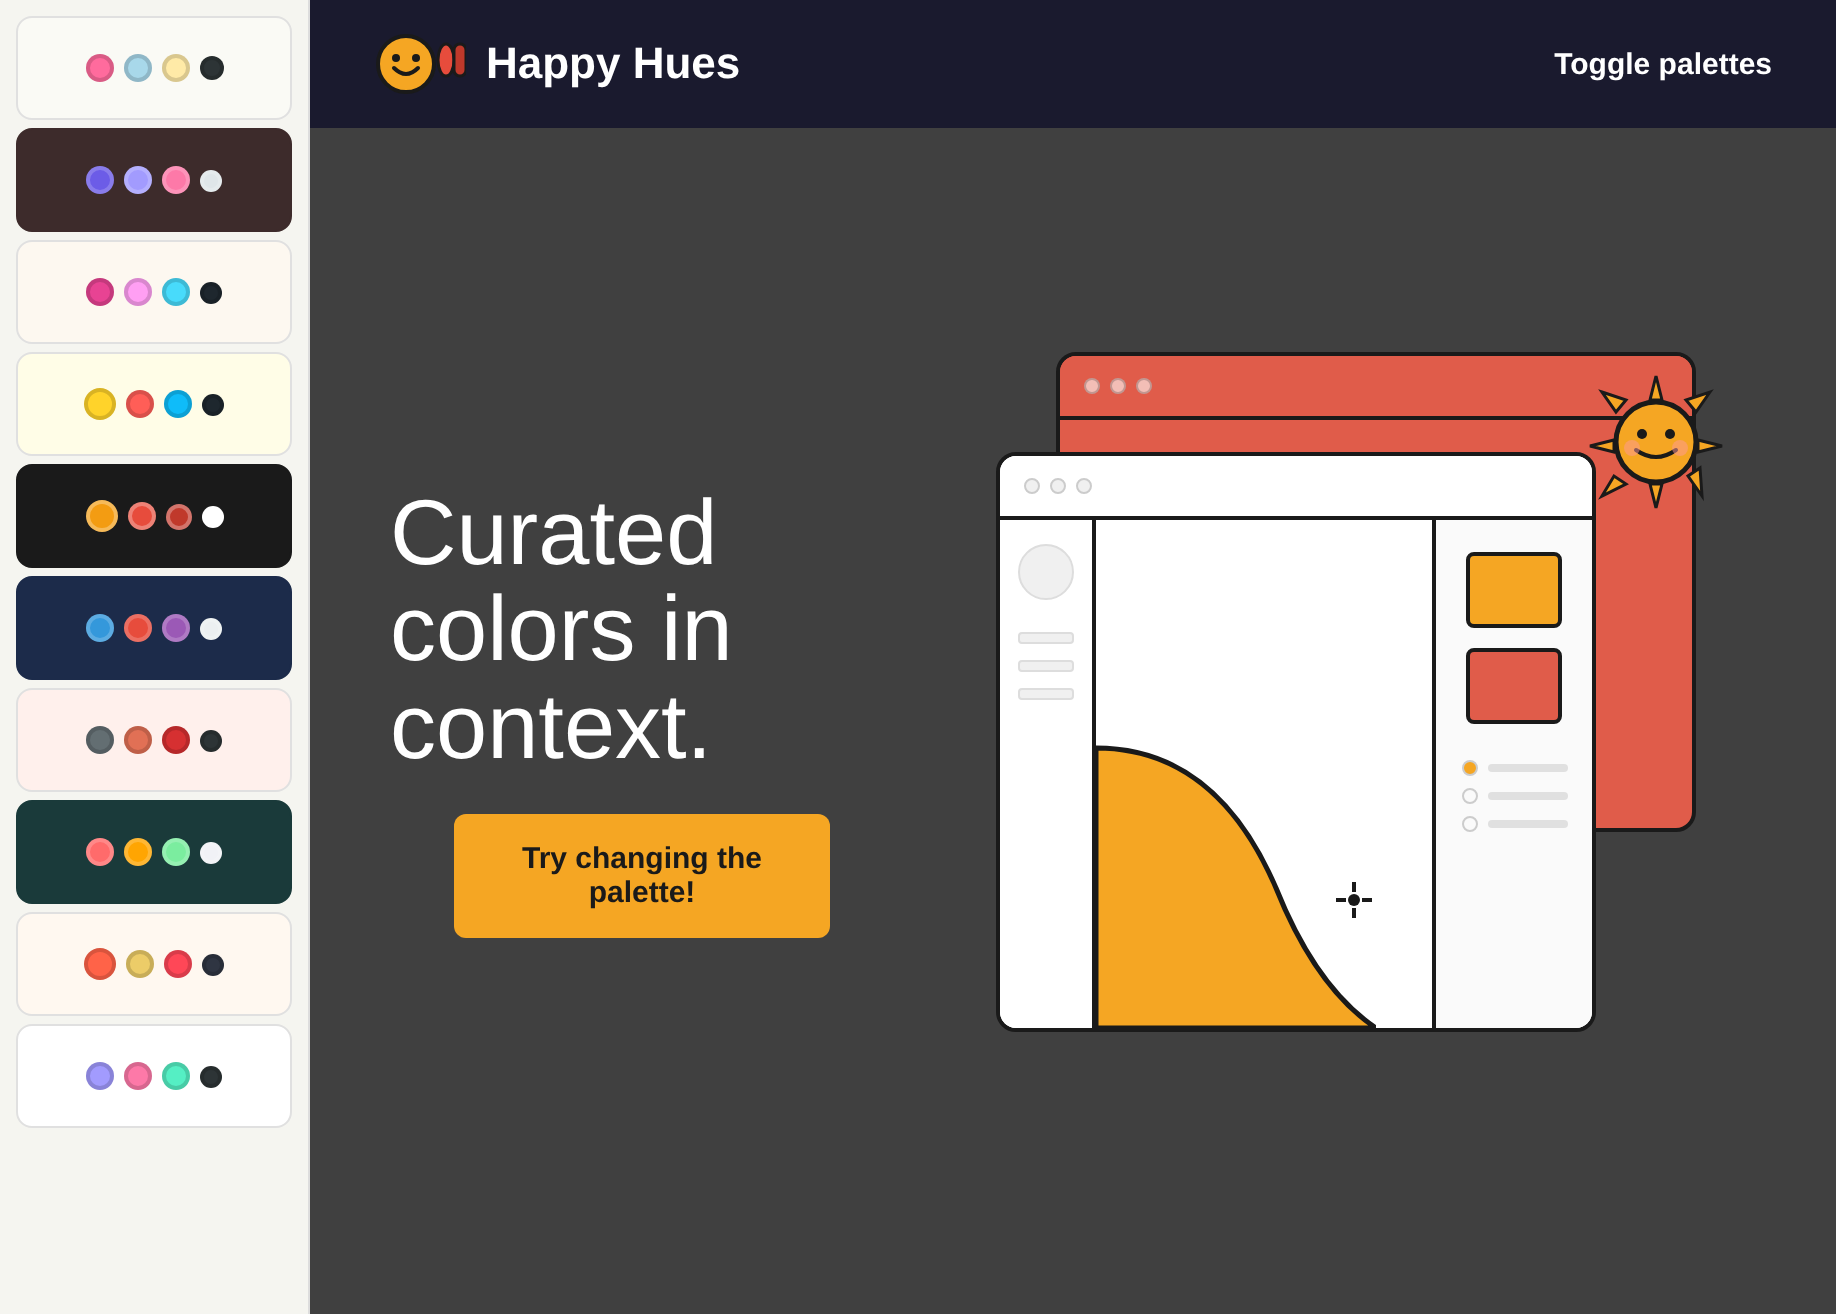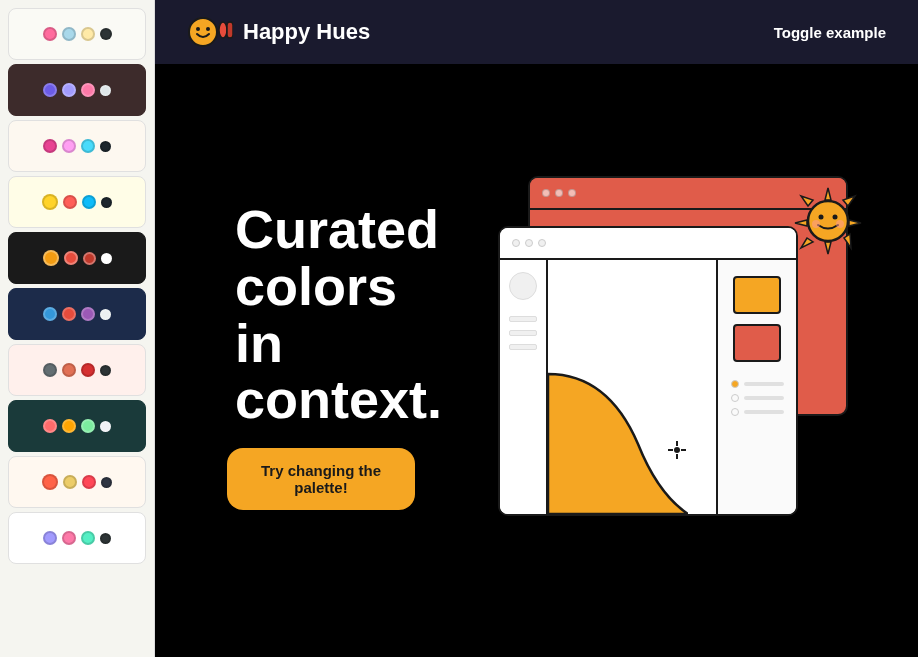--- a/index.html
+++ b/index.html
@@ -50,21 +50,21 @@
       align-items: center;
     }
     .dot {
       border-radius: 50%;
       border: 2px solid rgba(0,0,0,0.15);
     }
 
     
     .main {
       flex: 1;
-      background: #000000;
+      background: #404040;
       display: flex;
       flex-direction: column;
       overflow: hidden;
     }
 
     
     .header {
       display: flex;
       align-items: center;
       padding: 0 32px;
@@ -107,41 +107,40 @@
       padding: 20px 40px 30px 40px;
       gap: 40px;
       position: relative;
     }
 
     .hero-text {
       flex: 0 0 auto;
       max-width: 220px;
     }
     .hero-title {
-      font-size: 54px;
-      font-weight: 700;
+      font-size: 46px;
+      font-weight: 400;
       color: #ffffff;
       line-height: 1.05;
       margin-bottom: 20px;
-      margin-left: 40px;
     }
     .hero-desc {
       font-size: 14px;
       color: #cccccc;
       line-height: 1.7;
       margin-bottom: 32px;
     }
     .cta-btn {
       background: #f5a623;
       color: #1a1a1a;
       font-size: 15px;
       font-weight: 700;
       padding: 14px 24px;
       border: none;
-      border-radius: 16px;
+      border-radius: 6px;
       cursor: pointer;
       display: inline-block;
       margin-left: 32px;
     }
 
     
     .illustration {
       flex: 1;
       display: flex;
       justify-content: center;
@@ -387,21 +386,21 @@
 
           <path d="M10 18 Q16 24 22 18" stroke="#1a1a1a" stroke-width="2" fill="none" stroke-linecap="round"></path>
 
           <rect x="32" y="6" width="8" height="16" rx="8" fill="#e74c3c" stroke="#1a1a1a" stroke-width="1.5"></rect>
           <rect x="40" y="6" width="6" height="16" rx="3" fill="#c0392b" stroke="#1a1a1a" stroke-width="1.5"></rect>
         </svg>
       </div>
       <span class="logo-title">Happy Hues</span>
     </div>
     <nav class="nav-links">
-      <a class="nav-link">Toggle example</a>
+      <a class="nav-link">Toggle palettes</a>
     </nav>
   </div>
 
   <div class="hero">
     <div class="hero-text">
       <h1 class="hero-title">Curated colors in context.</h1>
       <button class="cta-btn">Try changing the palette!</button>
     </div>
 
     <div class="illustration">

